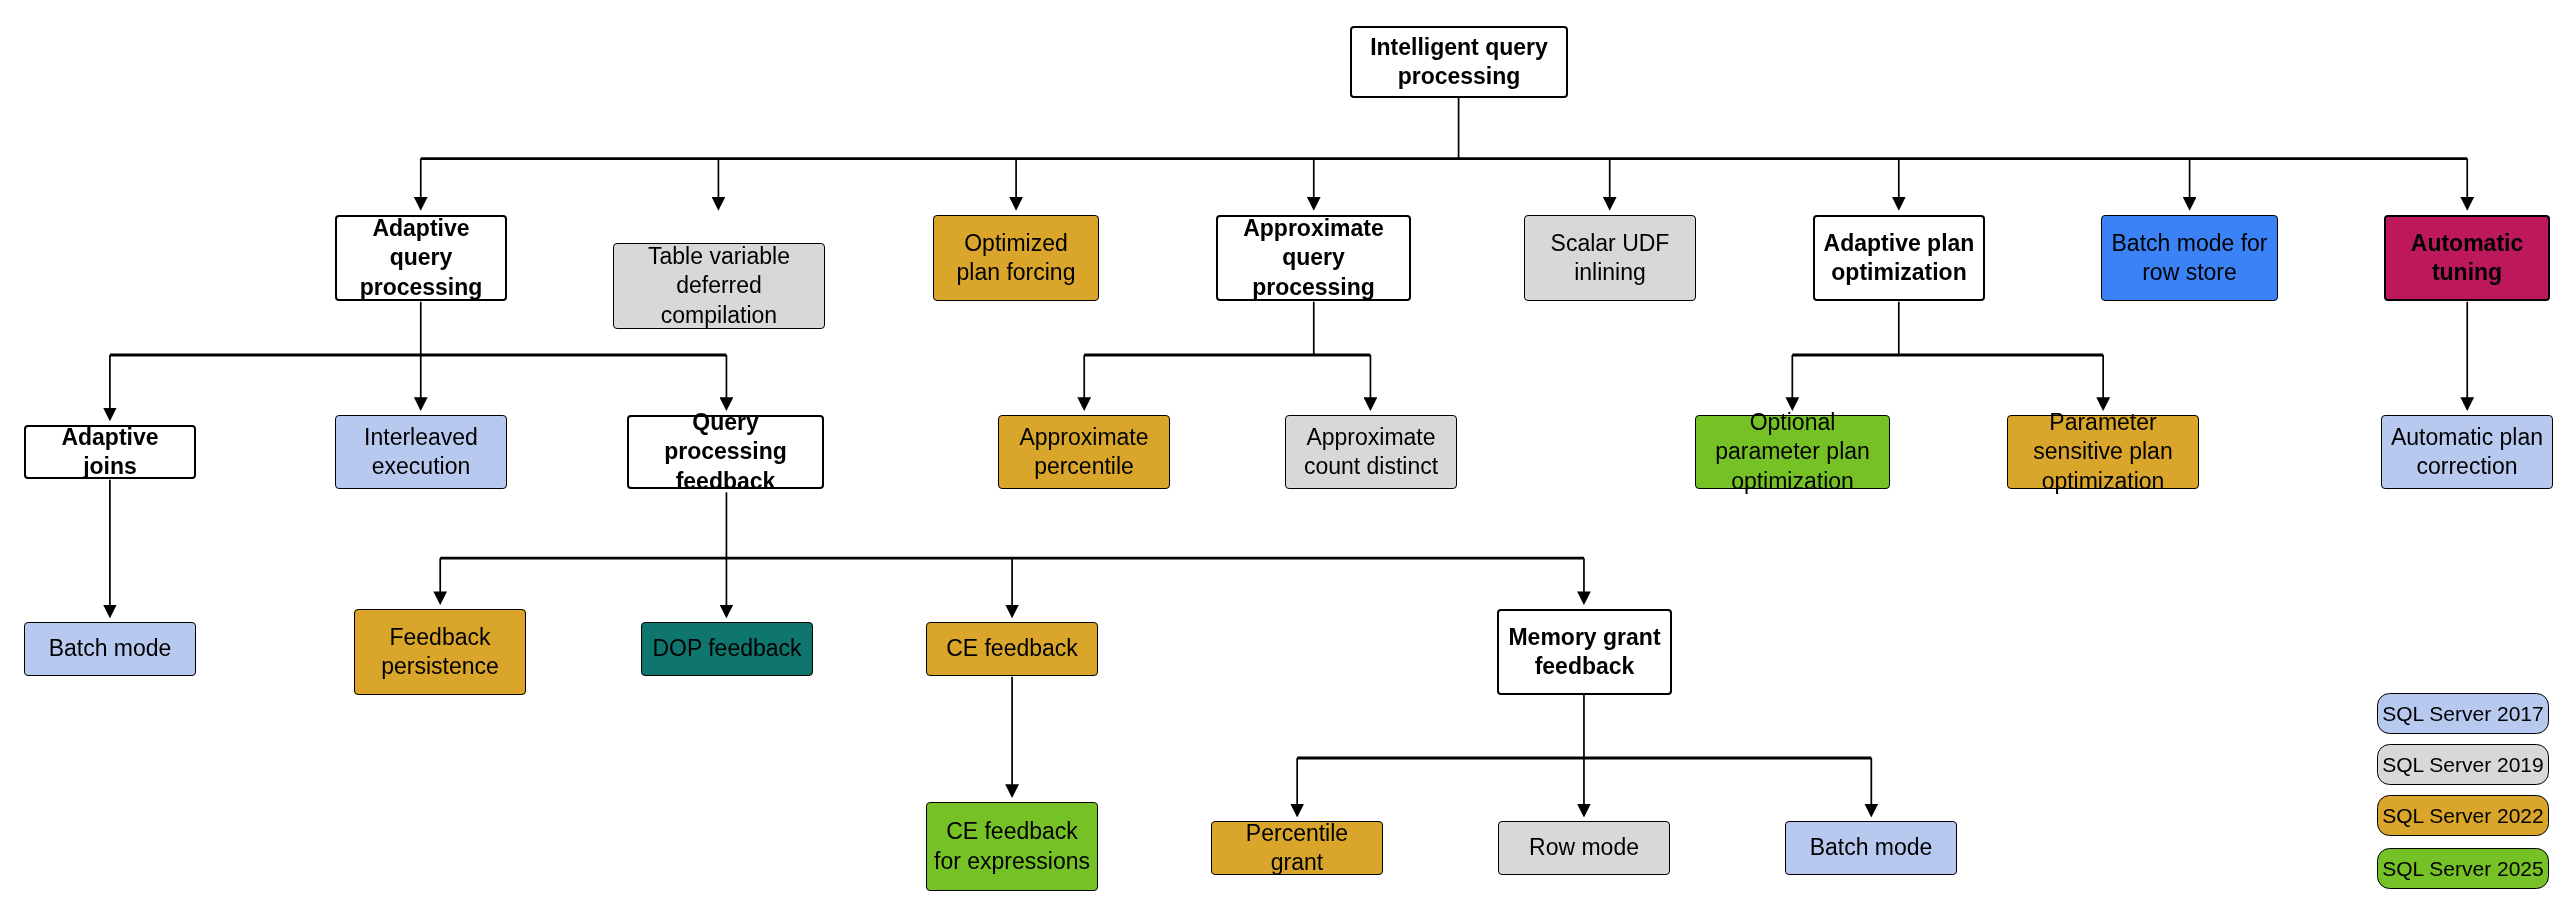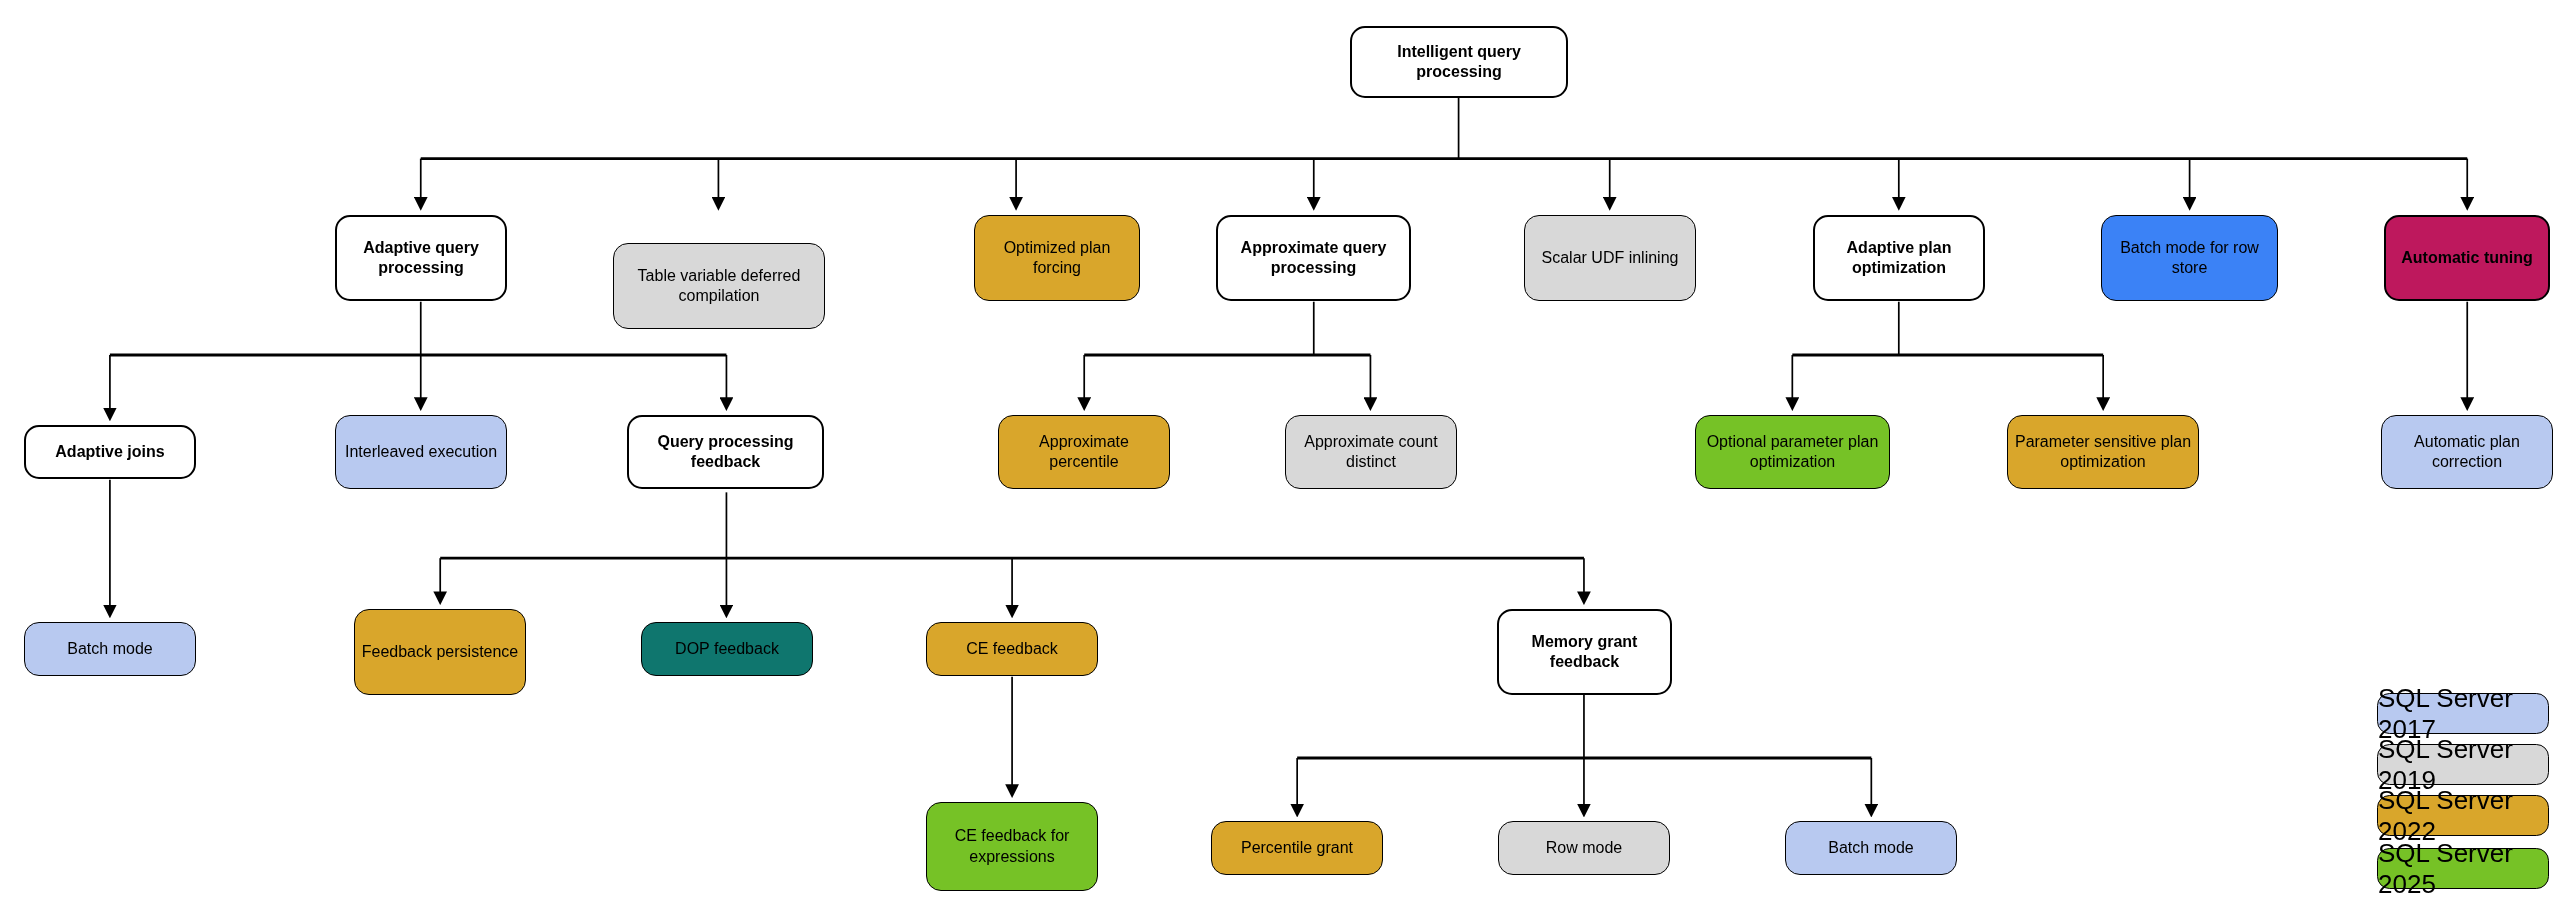--- a/index.html
+++ b/index.html
@@ -2,28 +2,28 @@
 <html style="font-size:9.2px"><head>
 <meta charset="utf-8">
 <style>
   html,body{margin:0;padding:0;background:#ffffff;}
   body{font-family:"Liberation Sans",sans-serif;}
   .canvas{position:relative;width:2576px;height:916px;background:#ffffff;overflow:hidden;}
   .connectors{position:absolute;left:0;top:0;width:2576px;height:916px;}
   .node{
     position:absolute;display:flex;align-items:center;justify-content:center;
     text-align:center;box-sizing:border-box;
-    border:1.7px solid #000;border-radius:15px;background:#fff;
-    font-size:16px;line-height:1.28;color:#000;padding:2.3px 5.7px;
+    border:1.7px solid #000;border-radius:4px;background:#fff;
+    font-size:23px;line-height:1.28;color:#000;padding:2.3px 5.7px;
   }
   .cat{font-weight:700;border-width:2.3px;}
   .legend-box{
     position:absolute;display:flex;align-items:center;justify-content:center;
     box-sizing:border-box;border:1.7px solid #000;border-radius:12.6px;
-    font-size:26px;color:#000;
+    font-size:21px;color:#000;
   }
 </style>
 </head>
 <body>
 
 <div class="canvas">
 
   <svg class="connectors" viewBox="0 0 4500 1600" xmlns="http://www.w3.org/2000/svg">
     <defs>
       <marker id="arrow" viewBox="0 0 10 10" refX="7.5" refY="5" markerWidth="8" markerHeight="8" orient="auto-start-reverse">
@@ -83,21 +83,21 @@
       <path d="M2266,1324 V1422"></path>
       <path d="M2767,1324 V1422"></path>
       <path d="M3269,1324 V1422"></path>
     </g>
   </svg>
 
   <div class="node cat" style="left: 1350px; top: 26px; width: 218px; height: 72px; background-color: rgb(255, 255, 255);">Intelligent query processing</div>
 
   <div class="node cat" style="left: 335px; top: 215px; width: 172px; height: 86px; background-color: rgb(255, 255, 255);">Adaptive query processing</div>
   <div class="node" style="left: 613px; top: 215px; width: 212px; height: 86px; background-color: rgb(216, 216, 216); margin-top: 28px;">Table variable deferred compilation</div>
-  <div class="node" style="left: 933px; top: 215px; width: 166px; height: 86px; background-color: rgb(217, 166, 43); margin-left: 41px;">Optimized plan forcing</div>
+  <div class="node" style="left: 933px; top: 215px; width: 166px; height: 86px; background-color: rgb(217, 166, 43);">Optimized plan forcing</div>
   <div class="node cat" style="left: 1216px; top: 215px; width: 195px; height: 86px; background-color: rgb(255, 255, 255);">Approximate query processing</div>
   <div class="node" style="left: 1524px; top: 215px; width: 172px; height: 86px; background-color: rgb(216, 216, 216);">Scalar UDF inlining</div>
   <div class="node cat" style="left: 1813px; top: 215px; width: 172px; height: 86px; background-color: rgb(255, 255, 255);">Adaptive plan optimization</div>
   <div class="node" style="left: 2101px; top: 215px; width: 177px; height: 86px; background-color: #3b82f6;">Batch mode for row store</div>
   <div class="node cat" style="left: 2384px; top: 215px; width: 166px; height: 86px; background-color: #be185d;">Automatic tuning</div>
 
   <div class="node cat" style="left: 24px; top: 425px; width: 172px; height: 54px; background-color: rgb(255, 255, 255);">Adaptive joins</div>
   <div class="node" style="left: 335px; top: 415px; width: 172px; height: 74px; background-color: rgb(184, 201, 240);">Interleaved execution</div>
   <div class="node cat" style="left: 627px; top: 415px; width: 197px; height: 74px; background-color: rgb(255, 255, 255);">Query processing feedback</div>
   <div class="node" style="left: 998px; top: 415px; width: 172px; height: 74px; background-color: rgb(217, 166, 43);">Approximate percentile</div>

